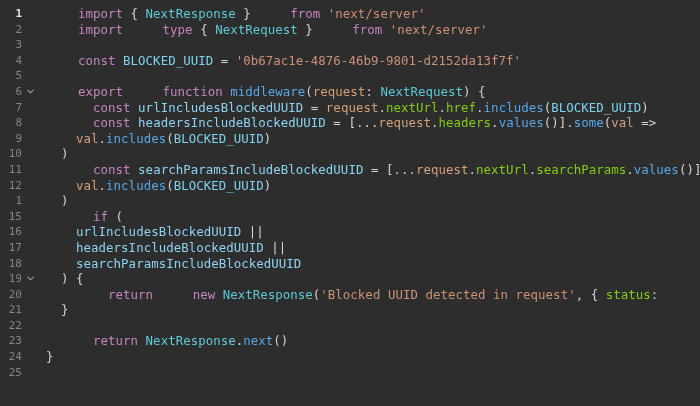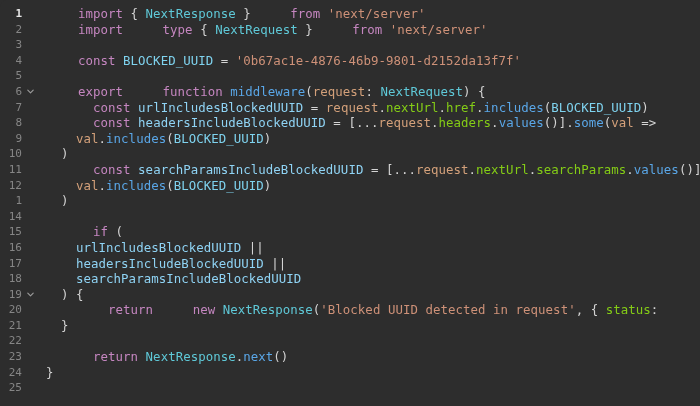--- a/index.html
+++ b/index.html
@@ -94,21 +94,20 @@
       <div class="code-line"><div class="gutter">6</div><div class="fold"><svg width="9" height="9" viewBox="0 0 10 10" aria-hidden="true">
             <path d="M2 3.5 L5 6.5 L8 3.5" fill="none" stroke="currentColor" stroke-width="1.3" stroke-linecap="round" stroke-linejoin="round"></path>
           </svg></div><div class="line-content"><span class="kw">export</span><span class="punc"> </span><span class="kw">function</span><span class="punc"> </span><span class="fn">middleware</span><span class="punc">(</span><span class="param">request</span><span class="punc">: </span><span class="cls">NextRequest</span><span class="punc">) {</span></div></div>
       <div class="code-line"><div class="gutter">7</div><div class="fold"></div><div class="line-content"><span class="punc">  </span><span class="kw">const</span><span class="punc"> </span><span class="var">urlIncludesBlockedUUID</span><span class="punc"> = </span><span class="param">request</span><span class="punc">.</span><span class="prop">nextUrl</span><span class="punc">.</span><span class="prop">href</span><span class="punc">.</span><span class="fn">includes</span><span class="punc">(</span><span class="const">BLOCKED_UUID</span><span class="punc">)</span></div></div>
       <div class="code-line"><div class="gutter">8</div><div class="fold"></div><div class="line-content"><span class="punc">  </span><span class="kw">const</span><span class="punc"> </span><span class="var">headersIncludeBlockedUUID</span><span class="punc"> = [</span><span class="punc">...</span><span class="param">request</span><span class="punc">.</span><span class="prop">headers</span><span class="punc">.</span><span class="fn">values</span><span class="punc">()].</span><span class="fn">some</span><span class="punc">(</span><span class="param">val</span><span class="punc"> =&gt;</span></div></div>
       <div class="code-line"><div class="gutter">9</div><div class="fold"></div><div class="line-content"><span class="punc">    </span><span class="param">val</span><span class="punc">.</span><span class="fn">includes</span><span class="punc">(</span><span class="const">BLOCKED_UUID</span><span class="punc">)</span></div></div>
       <div class="code-line"><div class="gutter">10</div><div class="fold"></div><div class="line-content"><span class="punc">  )</span></div></div>
       <div class="code-line"><div class="gutter">11</div><div class="fold"></div><div class="line-content"><span class="punc">  </span><span class="kw">const</span><span class="punc"> </span><span class="var">searchParamsIncludeBlockedUUID</span><span class="punc"> = [</span><span class="punc">...</span><span class="param">request</span><span class="punc">.</span><span class="prop">nextUrl</span><span class="punc">.</span><span class="prop">searchParams</span><span class="punc">.</span><span class="fn">values</span><span class="punc">()].</span><span class="fn">some</span></div></div>
       <div class="code-line"><div class="gutter">12</div><div class="fold"></div><div class="line-content"><span class="punc">    </span><span class="param">val</span><span class="punc">.</span><span class="fn">includes</span><span class="punc">(</span><span class="const">BLOCKED_UUID</span><span class="punc">)</span></div></div>
       <div class="code-line"><div class="gutter">1</div><div class="fold"></div><div class="line-content"><span class="punc">  )</span></div></div>
-      <div class="code-line"><div class="gutter">14</div><div class="fold"></div><div class="line-content"></div></div>
       <div class="code-line"><div class="gutter">15</div><div class="fold"></div><div class="line-content"><span class="punc">  </span><span class="kw">if</span><span class="punc"> (</span></div></div>
       <div class="code-line"><div class="gutter">16</div><div class="fold"></div><div class="line-content"><span class="punc">    </span><span class="var">urlIncludesBlockedUUID</span><span class="punc"> ||</span></div></div>
       <div class="code-line"><div class="gutter">17</div><div class="fold"></div><div class="line-content"><span class="punc">    </span><span class="var">headersIncludeBlockedUUID</span><span class="punc"> ||</span></div></div>
       <div class="code-line"><div class="gutter">18</div><div class="fold"></div><div class="line-content"><span class="punc">    </span><span class="var">searchParamsIncludeBlockedUUID</span></div></div>
       <div class="code-line"><div class="gutter">19</div><div class="fold"><svg width="9" height="9" viewBox="0 0 10 10" aria-hidden="true">
             <path d="M2 3.5 L5 6.5 L8 3.5" fill="none" stroke="currentColor" stroke-width="1.3" stroke-linecap="round" stroke-linejoin="round"></path>
           </svg></div><div class="line-content"><span class="punc">  ) {</span></div></div>
       <div class="code-line"><div class="gutter">20</div><div class="fold"></div><div class="line-content"><span class="punc">    </span><span class="kw">return</span><span class="punc"> </span><span class="kw">new</span><span class="punc"> </span><span class="cls">NextResponse</span><span class="punc">(</span><span class="str">'Blocked UUID detected in request'</span><span class="punc">, { </span><span class="prop">status</span><span class="punc">: </span><span class="num">403</span><span class="punc"> })</span></div></div>
       <div class="code-line"><div class="gutter">21</div><div class="fold"></div><div class="line-content"><span class="punc">  }</span></div></div>
       <div class="code-line"><div class="gutter">22</div><div class="fold"></div><div class="line-content"></div></div>

